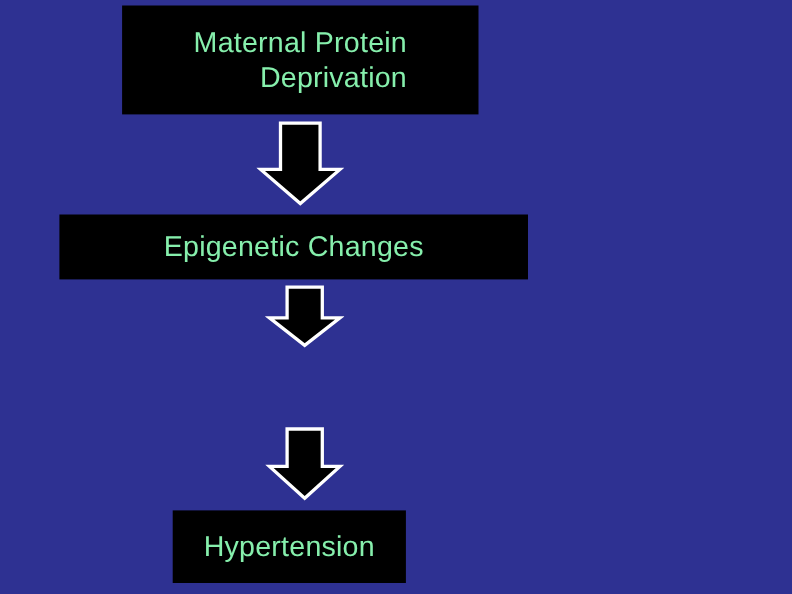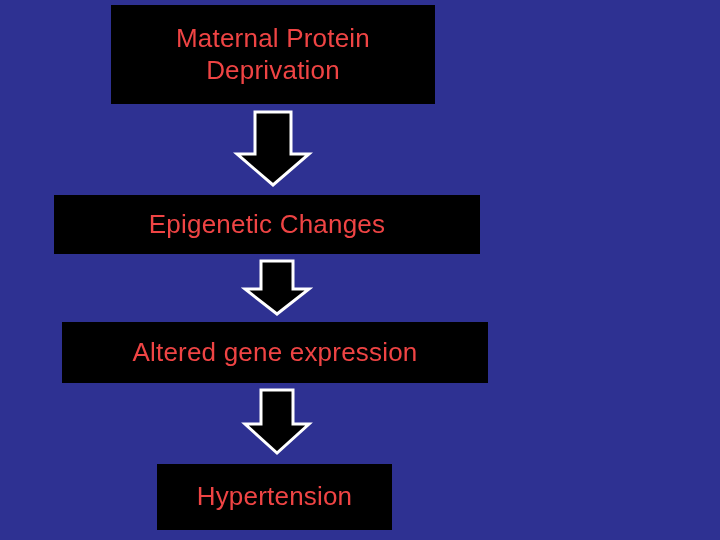--- a/index.html
+++ b/index.html
@@ -15,25 +15,25 @@
   }
   #slide {
     position: relative;
     width: 720px;
     height: 540px;
     background: #2e3192;
   }
   .node {
     position: absolute;
     background: #000000;
-    color: #ef4444;
+    color: #86efac;
     display: flex;
     align-items: center;
     justify-content: center;
-    text-align: center;
+    text-align: right;
     line-height: 1.22;
     letter-spacing: 0.2px;
   }
   .node-text {
     display: block;
     white-space: pre-line;
     padding: 0 6px;
   }
   .arrow {
     position: absolute;
@@ -61,27 +61,24 @@
   <div class="node" style="left:54px; top:195px; width:426px; height:59px; font-size:26px;">
     <span class="node-text">Epigenetic Changes</span>
   </div>
 
   <div class="arrow" style="left:241px; top:259px; width:72px; height:58px;">
     <svg width="72" height="58" viewBox="0 0 72 58">
       <polygon points="20,2 52,2 52,30 68,30 36,55 4,30 20,30" fill="#000000" stroke="#ffffff" stroke-width="3" stroke-linejoin="miter"></polygon>
     </svg>
   </div>
 
-  <div class="node" style="left:62px; top:322px; width:426px; height:61px; font-size:26px;">
-    <span class="node-text">Altered gene expression</span>
-  </div>
 
   <div class="arrow" style="left:241px; top:388px; width:72px; height:68px;">
     <svg width="72" height="68" viewBox="0 0 72 68">
       <polygon points="20,2 52,2 52,36 68,36 36,65 4,36 20,36" fill="#000000" stroke="#ffffff" stroke-width="3" stroke-linejoin="miter"></polygon>
     </svg>
   </div>
 
-  <div class="node" style="left:157px; top:464px; width:235px; height:66px; font-size:26px;">
+  <div class="node" style="left:157px; top:464px; width:212px; height:66px; font-size:26px;">
     <span class="node-text">Hypertension</span>
   </div>
 
 </div>
 
 </body></html>

